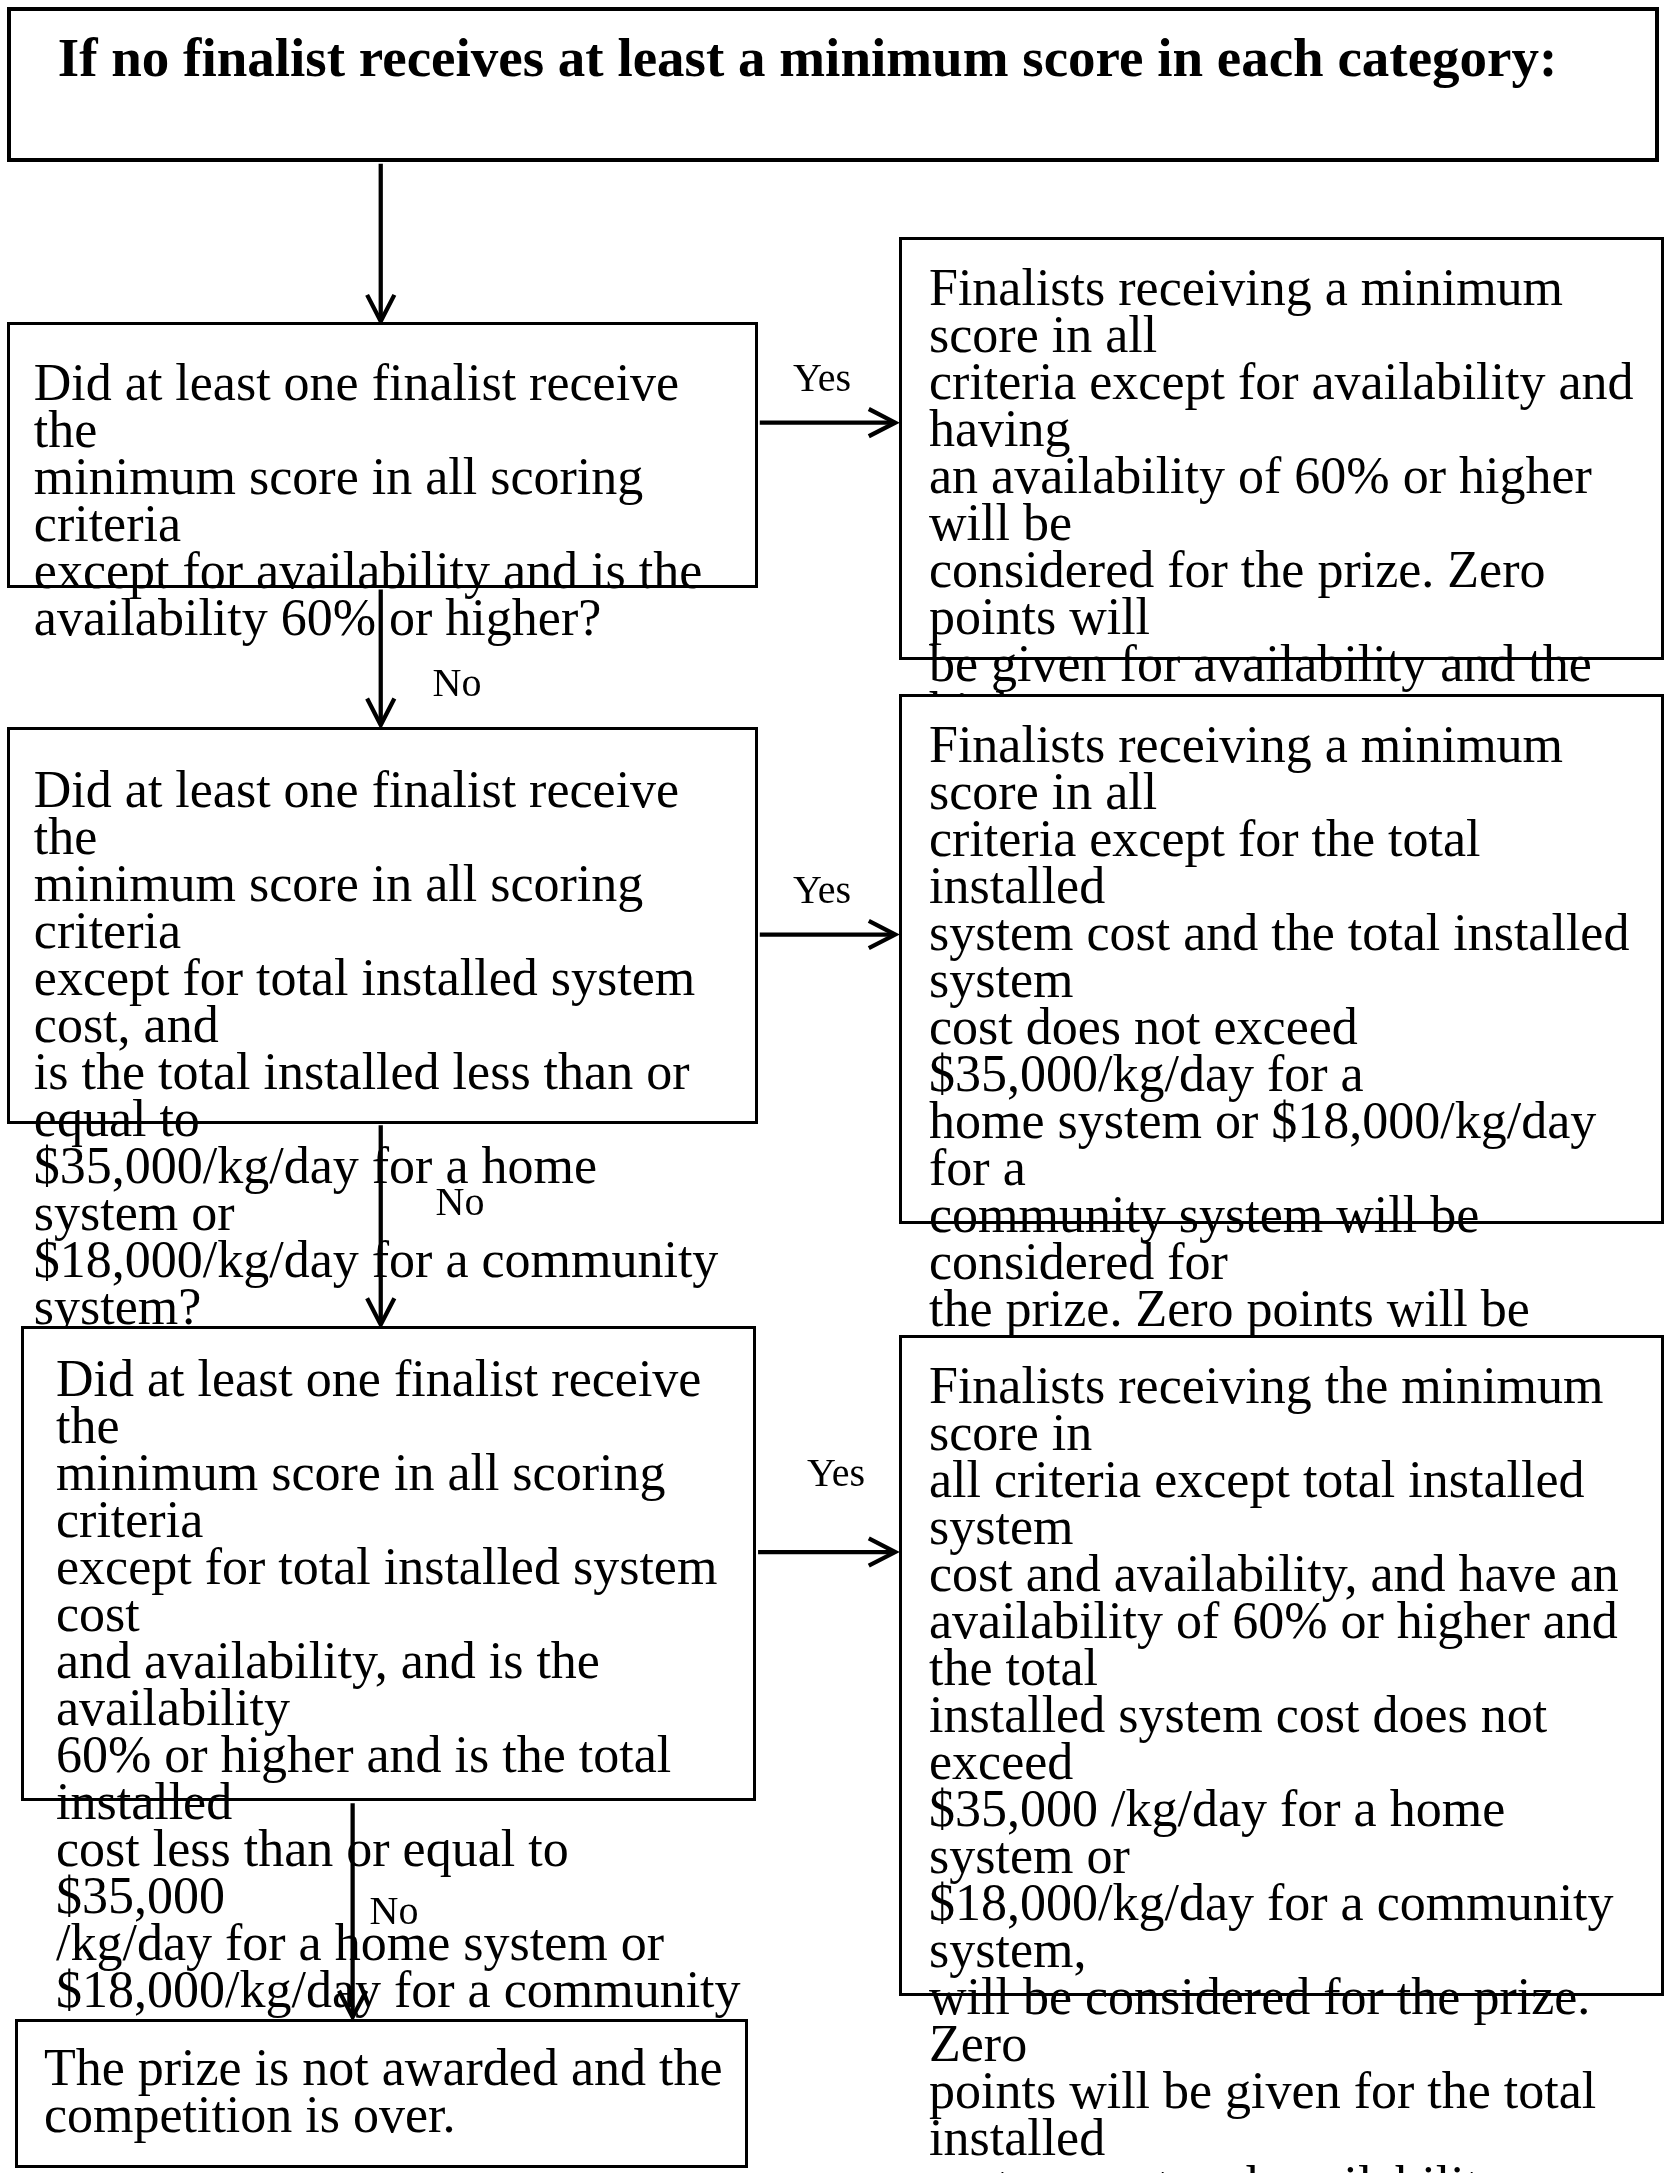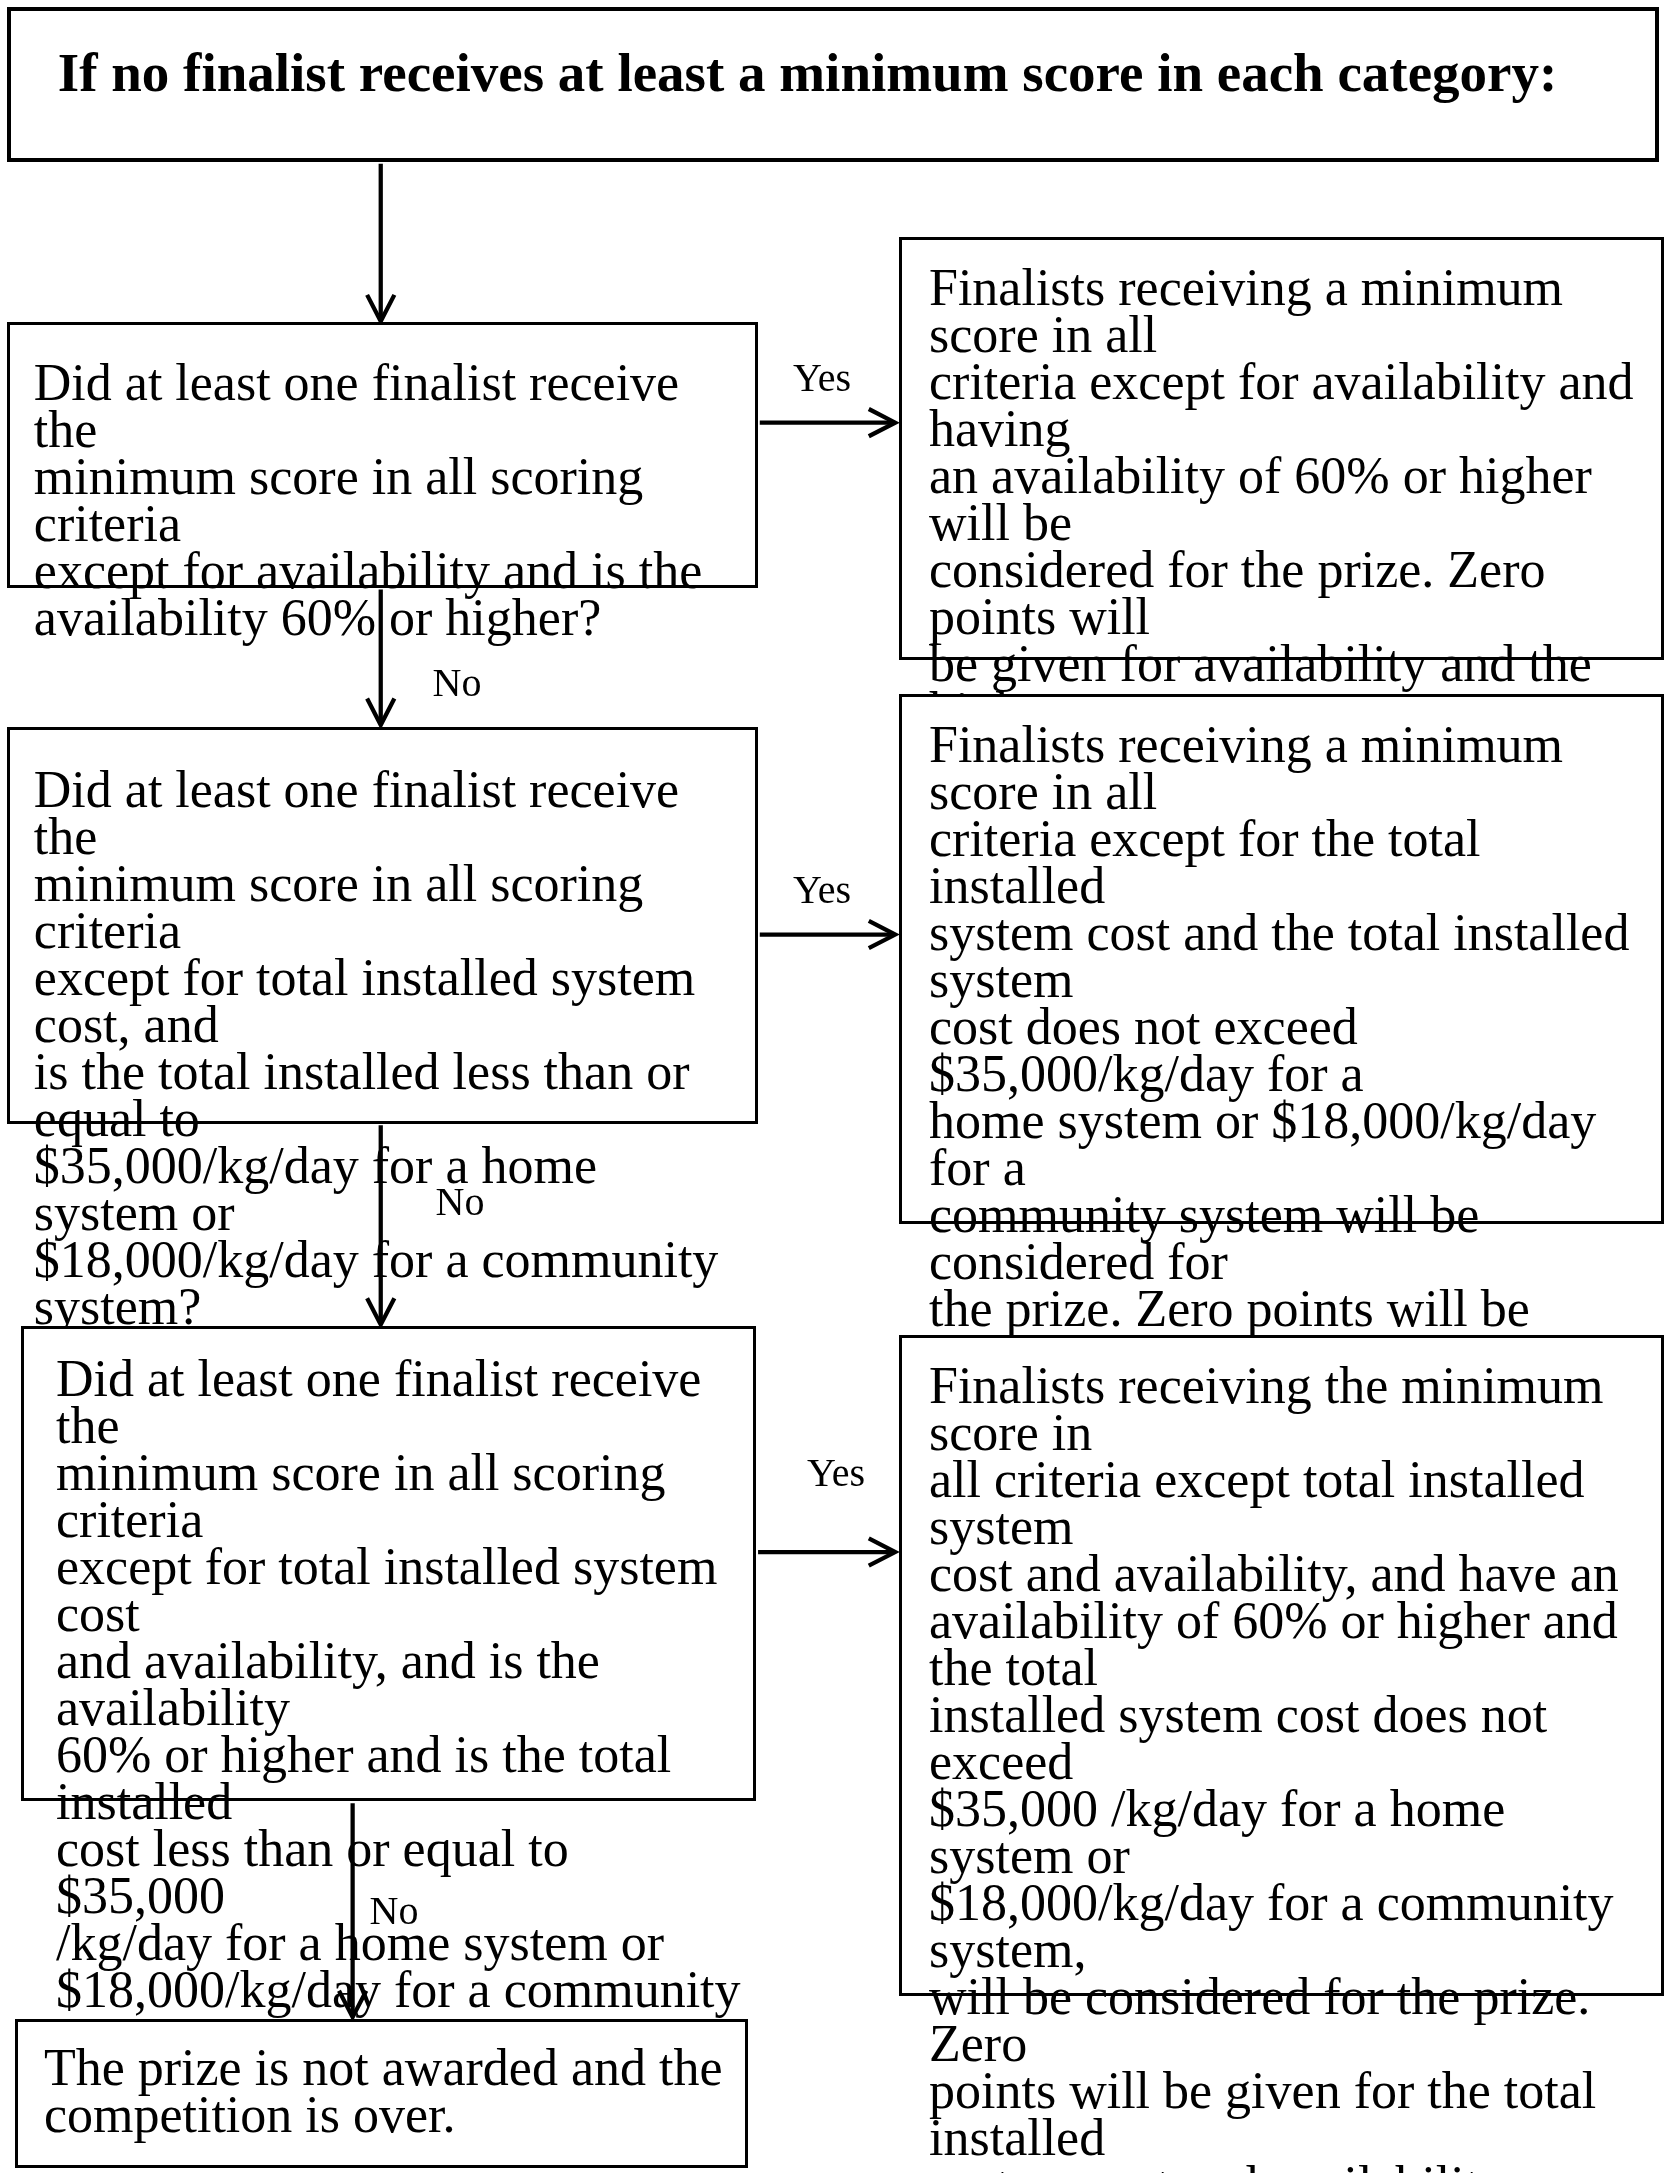--- a/index.html
+++ b/index.html
@@ -90,21 +90,21 @@
     <g>
       <line x1="890" y1="1822" x2="1048" y2="1822"></line>
       <polyline points="1020,1806 1051,1822 1020,1838"></polyline>
     </g>
     <g>
       <line x1="414" y1="2117" x2="414" y2="2365"></line>
       <polyline points="398,2337 414,2368 430,2337"></polyline>
     </g>
   </svg>
 
-  <div class="box title-box" style="left:6.8px; top:6.8px; width:1652px; height:155px; padding:32px 17px 0 47px;">
+  <div class="box title-box" style="left:6.8px; top:6.8px; width:1652px; height:155px; padding:17px 17px 0 47px;">
     <span class="title-text">If no finalist receives at least a minimum score in each category:</span>
   </div>
 
   <div class="box" style="left:6.8px; top:322px; width:751px; height:266px; padding:34px 12px 0 24px;">
     <span class="box-text">Did at least one finalist receive the
 minimum score in all scoring criteria
 except for availability and is the
 availability 60% or higher?</span>
   </div>
 

